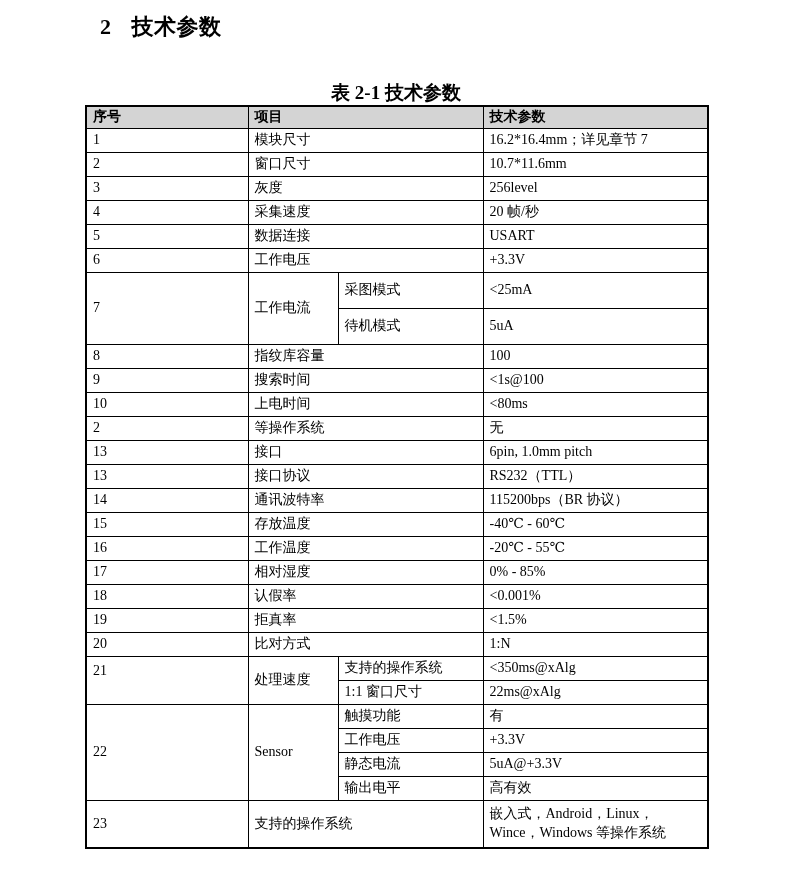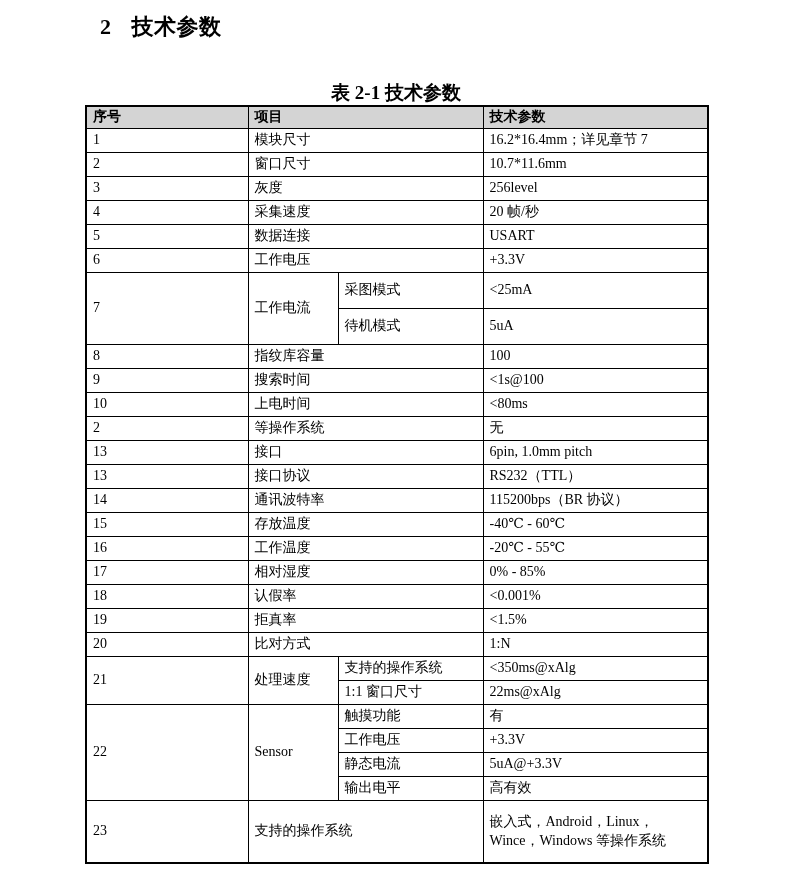--- a/index.html
+++ b/index.html
@@ -42,22 +42,22 @@
     overflow: hidden;
     word-break: break-word;
   }
   th {
     background: var(--header-bg);
     font-weight: bold;
   }
   tr        { height: 24px; }
   tr.head   { height: 16px; }
   tr.h36    { height: 36px; }
-  tr.h48    { height: 63px; }
-  td.top    { vertical-align: top; padding-top: 14px; }
+  tr.h48    { height: 48px; }
+  td.top    { vertical-align: top; padding-top: 5px; }
 </style>
 </head>
 <body>
 
 <div class="title">
   <span class="num">2</span><span>技术参数</span>
 </div>
 
 <div class="caption">表 2-1 技术参数</div>
 

